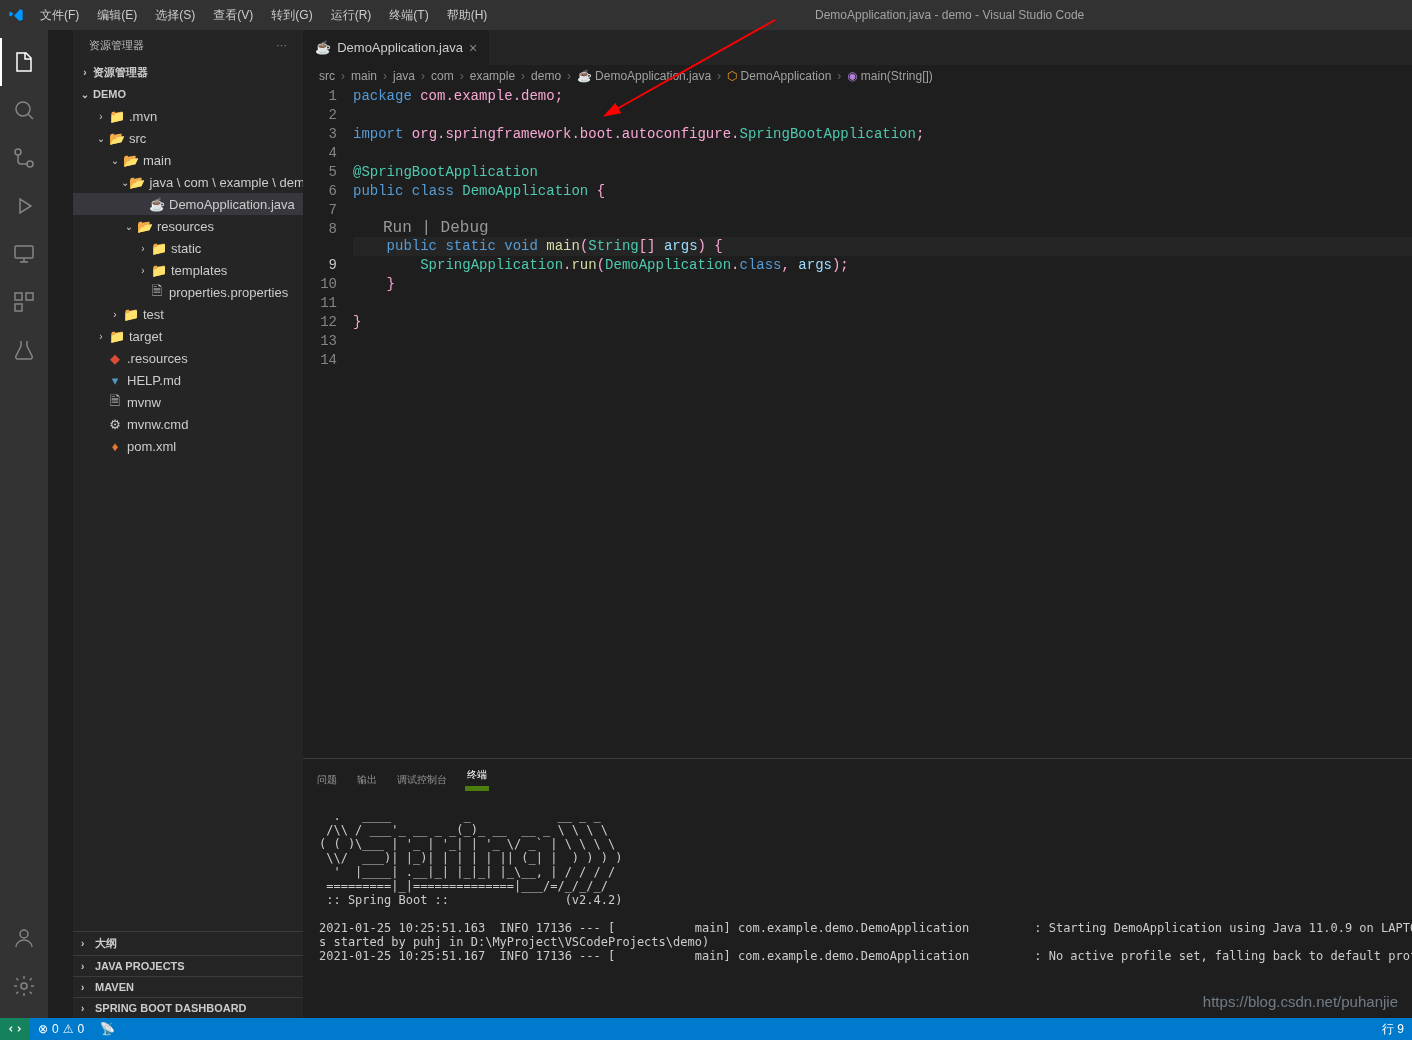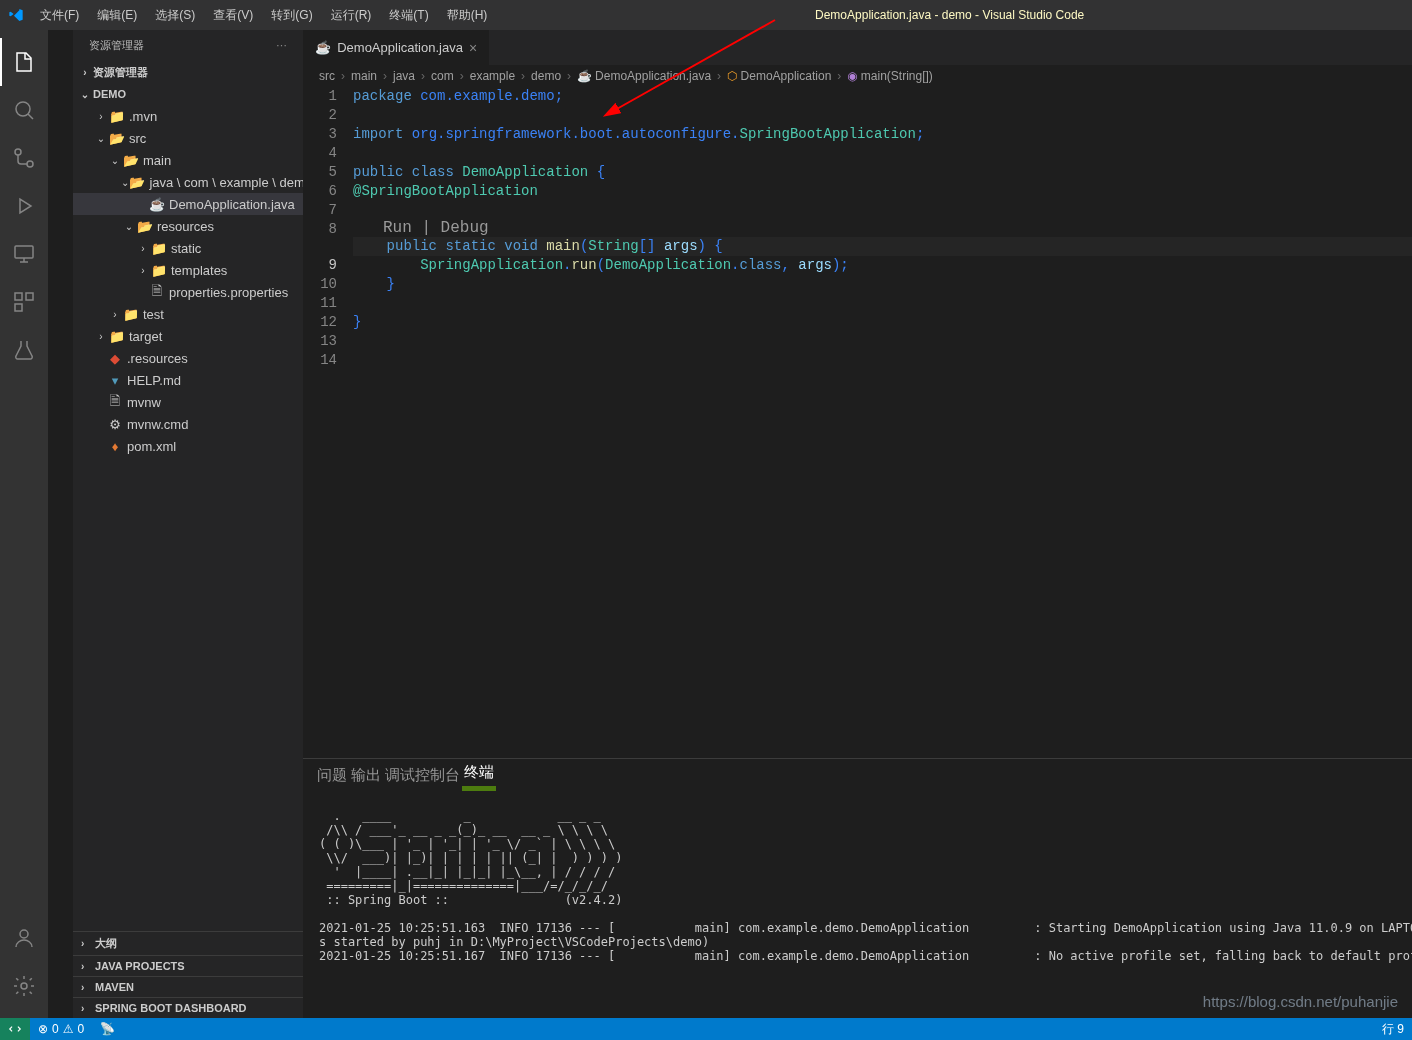--- a/index.html
+++ b/index.html
@@ -2,21 +2,21 @@
 <html><head>
   <meta charset="utf-8">
   <style>
     * { margin: 0; padding: 0; box-sizing: border-box; }
     body { font-family: "Segoe UI", "Microsoft YaHei", sans-serif; background: #1e1e1e; color: #cccccc; font-size: 13px; overflow: hidden; width: 1412px; height: 1040px; position: relative; }
     
     .titlebar { height: 30px; background: #323233; display: flex; align-items: center; padding: 0 8px; }
     .titlebar .logo { width: 16px; height: 16px; margin-right: 8px; }
     .titlebar .menus { display: flex; gap: 2px; }
     .titlebar .menu-item { padding: 4px 8px; cursor: pointer; font-size: 12px; }
-    .titlebar .title { flex: 1; text-align: center; font-size: 12px; color: #fef9c3; }
+    .titlebar .title { flex: 1; text-align: center; font-size: 12px; color: #a3a3a3; }
     
     .main-layout { display: flex; height: calc(100% - 30px - 22px); }
     
     .activity-bar { width: 48px; background: #333333; display: flex; flex-direction: column; align-items: center; padding-top: 8px; }
     .activity-item { width: 48px; height: 48px; display: flex; align-items: center; justify-content: center; cursor: pointer; color: #858585; position: relative; }
     .activity-item.active { color: #ffffff; }
     .activity-item.active::before { content: ''; position: absolute; left: 0; top: 0; bottom: 0; width: 2px; background: #fff; }
     .activity-bottom { margin-top: auto; margin-bottom: 8px; }
     
     .sidebar { width: 230px; background: #252526; display: flex; flex-direction: column; margin-left: 25px; }
@@ -57,24 +57,24 @@
     .code-content { flex: 1; }
     .code-line { height: 19px; line-height: 19px; white-space: pre; }
     .code-line.current { background: rgba(255,255,255,0.03); }
     .codelens { color: #999; font-size: 16px; padding-left: 30px; height: 17px; line-height: 17px; }
     
     .kw { color: #569cd6; }
     .cls { color: #4ec9b0; }
     .fn { color: #dcdcaa; }
     .ann { color: #4ec9b0; }
     .pkg { color: #9cdcfe; }
-    .punct { color: #3b82f6; }
+    .punct { color: #f9a8d4; }
     
     .panel { height: 260px; border-top: 1px solid #3c3c3c; display: flex; flex-direction: column; }
-    .panel-tabs { display: flex; padding: 0 12px; height: 32px; align-items: center; font-size: 15px; }
+    .panel-tabs { display: flex; padding: 0 12px; height: 32px; align-items: flex-end; gap: 16px; font-size: 10px; }
     .panel-tab { color: #969696; cursor: pointer; padding: 4px 2px; }
     .panel-tab.active { color: #fff; border-bottom: 5px solid #4d7c0f; }
     .terminal { flex: 1; padding: 4px 16px; font-family: Consolas, monospace; font-size: 12px; color: #cccccc; overflow: hidden; white-space: pre; position: relative; }
     
     .statusbar { height: 22px; background: #007acc; display: flex; align-items: center; font-size: 12px; color: #fff; }
     .statusbar-item { padding: 0 8px; display: flex; align-items: center; gap: 4px; cursor: pointer; height: 100%; }
     .statusbar-item.remote { background: #16825d; padding: 0 8px; }
     .statusbar-right { margin-left: auto; display: flex; }
     
     .arrow-annotation { position: absolute; pointer-events: none; }
@@ -326,22 +326,22 @@
           <div class="ln">11</div>
           <div class="ln">12</div>
           <div class="ln">13</div>
           <div class="ln">14</div>
         </div>
       <div class="code-content" id="code">
           <div class="code-line"><span class="kw">package</span><span class="punct"> com.example.demo;</span></div>
           <div class="code-line"></div>
           <div class="code-line"><span class="kw">import</span><span class="punct"> org.springframework.boot.autoconfigure.</span><span class="cls">SpringBootApplication</span><span class="punct">;</span></div>
           <div class="code-line"></div>
+          <div class="code-line"><span class="ann">@SpringBootApplication</span></div>
           <div class="code-line"><span class="kw">public</span><span class="punct"> </span><span class="kw">class</span><span class="punct"> </span><span class="cls">DemoApplication</span><span class="punct"> {</span></div>
-          <div class="code-line"><span class="ann">@SpringBootApplication</span></div>
           <div class="code-line"></div>
           <div class="codelens">Run | Debug</div>
           <div class="code-line current"><span class="punct">    </span><span class="kw">public</span><span class="punct"> </span><span class="kw">static</span><span class="punct"> </span><span class="kw">void</span><span class="punct"> </span><span class="fn">main</span><span class="punct">(</span><span class="cls">String</span><span class="punct">[] </span><span class="pkg">args</span><span class="punct">) {</span></div>
           <div class="code-line"><span class="punct">        </span><span class="cls">SpringApplication</span><span class="punct">.</span><span class="fn">run</span><span class="punct">(</span><span class="cls">DemoApplication</span><span class="punct">.</span><span class="kw">class</span><span class="punct">, </span><span class="pkg">args</span><span class="punct">);</span></div>
           <div class="code-line"><span class="punct">    }</span></div>
           <div class="code-line"></div>
           <div class="code-line"><span class="punct">}</span></div>
           <div class="code-line"></div>
         </div>
     </div>

